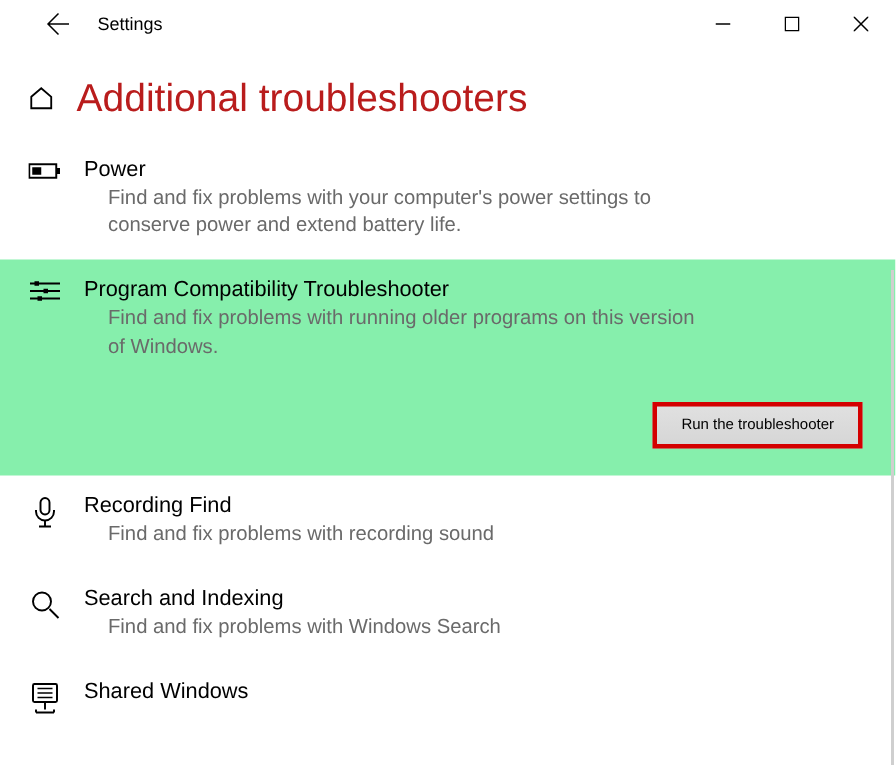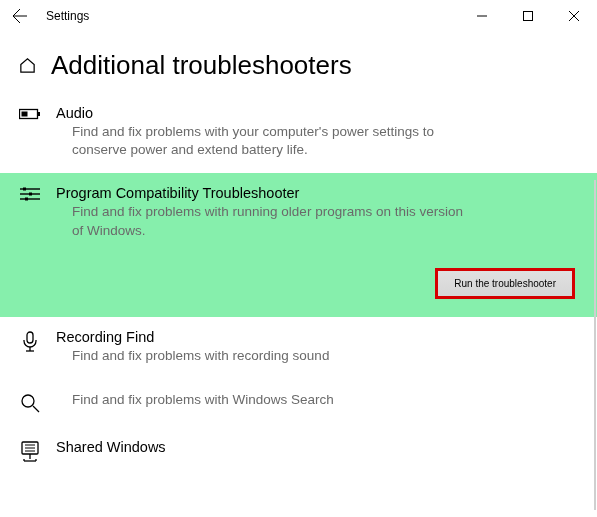--- a/index.html
+++ b/index.html
@@ -8,21 +8,21 @@
       background: #fff;
       width: 597px;
       height: 517px;
       overflow: hidden;
       position: relative;
     }
     .titlebar {
       display: flex;
       align-items: center;
       height: 32px;
-      padding-left: 0;
+      padding-left: 19px;
     }
     .back-btn {
       width: 40px;
       height: 32px;
       display: flex;
       align-items: center;
       justify-content: center;
       cursor: default;
     }
     .titlebar-title {
@@ -47,21 +47,21 @@
       padding: 18px 18px 12px 18px;
     }
     .home-icon {
       margin-right: 14px;
       display: flex;
       align-items: center;
     }
     .page-title {
       font-size: 26px;
       font-weight: 350;
-      color: #000000;
+      color: #b91c1c;
     }
     .list {
       padding: 0;
     }
     .item {
       display: flex;
       padding: 12px 18px 14px 18px;
     }
     .item.selected {
       background: #86efac;
@@ -155,21 +155,21 @@
 
   <div class="item">
     <div class="item-icon">
       <svg width="22" height="14" viewBox="0 0 22 14">
           <rect x="0.5" y="2.5" width="18" height="9" stroke="#000" stroke-width="1.3" fill="none"></rect>
           <rect x="19" y="5" width="2" height="4" fill="#000"></rect>
           <rect x="2.5" y="4.5" width="6" height="5" fill="#000"></rect>
         </svg>
     </div>
     <div class="item-body">
-      <div class="item-title">Audio</div>
+      <div class="item-title">Power</div>
       <div class="item-desc">Find and fix problems with your computer's power settings to conserve power and extend battery life.</div>
     </div>
   </div>
 
   <div class="item selected">
     <div class="item-icon">
       <svg width="20" height="18" viewBox="0 0 20 18">
         <line x1="0" y1="2" x2="4" y2="2" stroke="#000" stroke-width="1.4"></line>
           <line x1="6" y1="2" x2="20" y2="2" stroke="#000" stroke-width="1.4"></line>
         <line x1="0" y1="7" x2="10" y2="7" stroke="#000" stroke-width="1.4"></line>
@@ -206,20 +206,21 @@
   </div>
 
   <div class="item">
     <div class="item-icon">
       <svg width="20" height="20" viewBox="0 0 20 20">
           <circle cx="8" cy="8" r="6" stroke="#000" stroke-width="1.3" fill="none"></circle>
           <line x1="13" y1="13" x2="19" y2="19" stroke="#000" stroke-width="1.3"></line>
         </svg>
     </div>
     <div class="item-body">
+      <div class="item-title">Search and Indexing</div>
       <div class="item-desc">Find and fix problems with Windows Search</div>
     </div>
   </div>
 
   <div class="item">
     <div class="item-icon">
       <svg width="20" height="22" viewBox="0 0 20 22">
           <rect x="2" y="1" width="16" height="12" rx="1" stroke="#000" stroke-width="1.3" fill="none"></rect>
           <line x1="5" y1="4" x2="15" y2="4" stroke="#000" stroke-width="1"></line>
           <line x1="5" y1="7" x2="15" y2="7" stroke="#000" stroke-width="1"></line>

